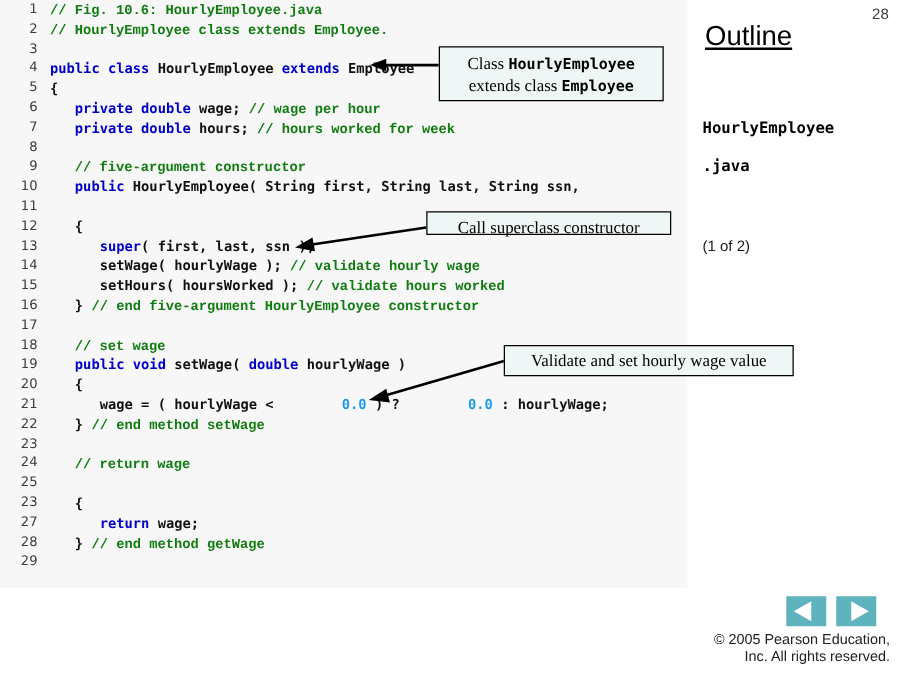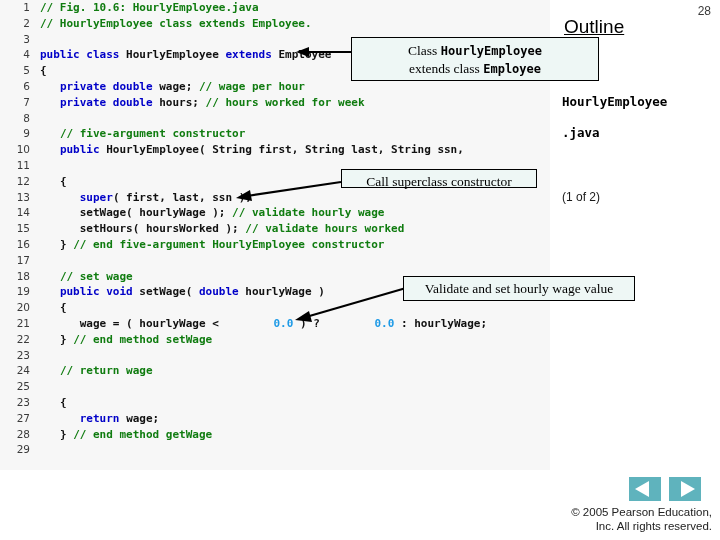--- a/index.html
+++ b/index.html
@@ -40,41 +40,41 @@
     text-align: right;
     color: #3b3b3b;
     font-family: "DejaVu Sans", sans-serif;
     font-size: 10.5px;
     font-weight: normal;
   }
   .src {
     position: absolute;
     left: 40px;
   }
-  .c-cmt { color: #107c10; }
+  .c-cmt { color: #107c10; font-family: Liberation Mono, monospace; }
   .c-kw  { color: #0000c8; }
   .c-num { color: #1e9ae6; padding-left: 48px; }
   .c-pln { color: #111111; }
 
   
   .callout {
     position: absolute;
     background: #eef7f5;
     border: 1px solid #000000;
     box-sizing: border-box;
     font-family: "Liberation Serif", serif;
     font-size: 13.5px;
     color: #000000;
     text-align: center;
     z-index: 5;
   }
   #callout-class {
     left: 351px;
     top: 37px;
-    width: 248px;
+    width: 180px;
     height: 44px;
     padding-top: 4px;
     line-height: 18px;
   }
   #callout-class .mono {
     font-family: "DejaVu Sans Mono", monospace;
     font-size: 12px;
     font-weight: bold;
   }
   #callout-super {
@@ -109,21 +109,21 @@
     right: 9px;
     top: 4px;
     font-size: 12px;
     color: #3a3a3a;
     font-family: "Liberation Sans", sans-serif;
   }
   #outline-title {
     position: absolute;
     left: 564px;
     top: 16px;
-    font-size: 19px;
+    font-size: 22px;
     color: #000000;
     text-decoration: underline;
     font-family: "Liberation Sans", sans-serif;
   }
   #outline-filename {
     position: absolute;
     left: 562px;
     top: 86px;
     width: 150px;
     font-family: "DejaVu Sans Mono", monospace;

